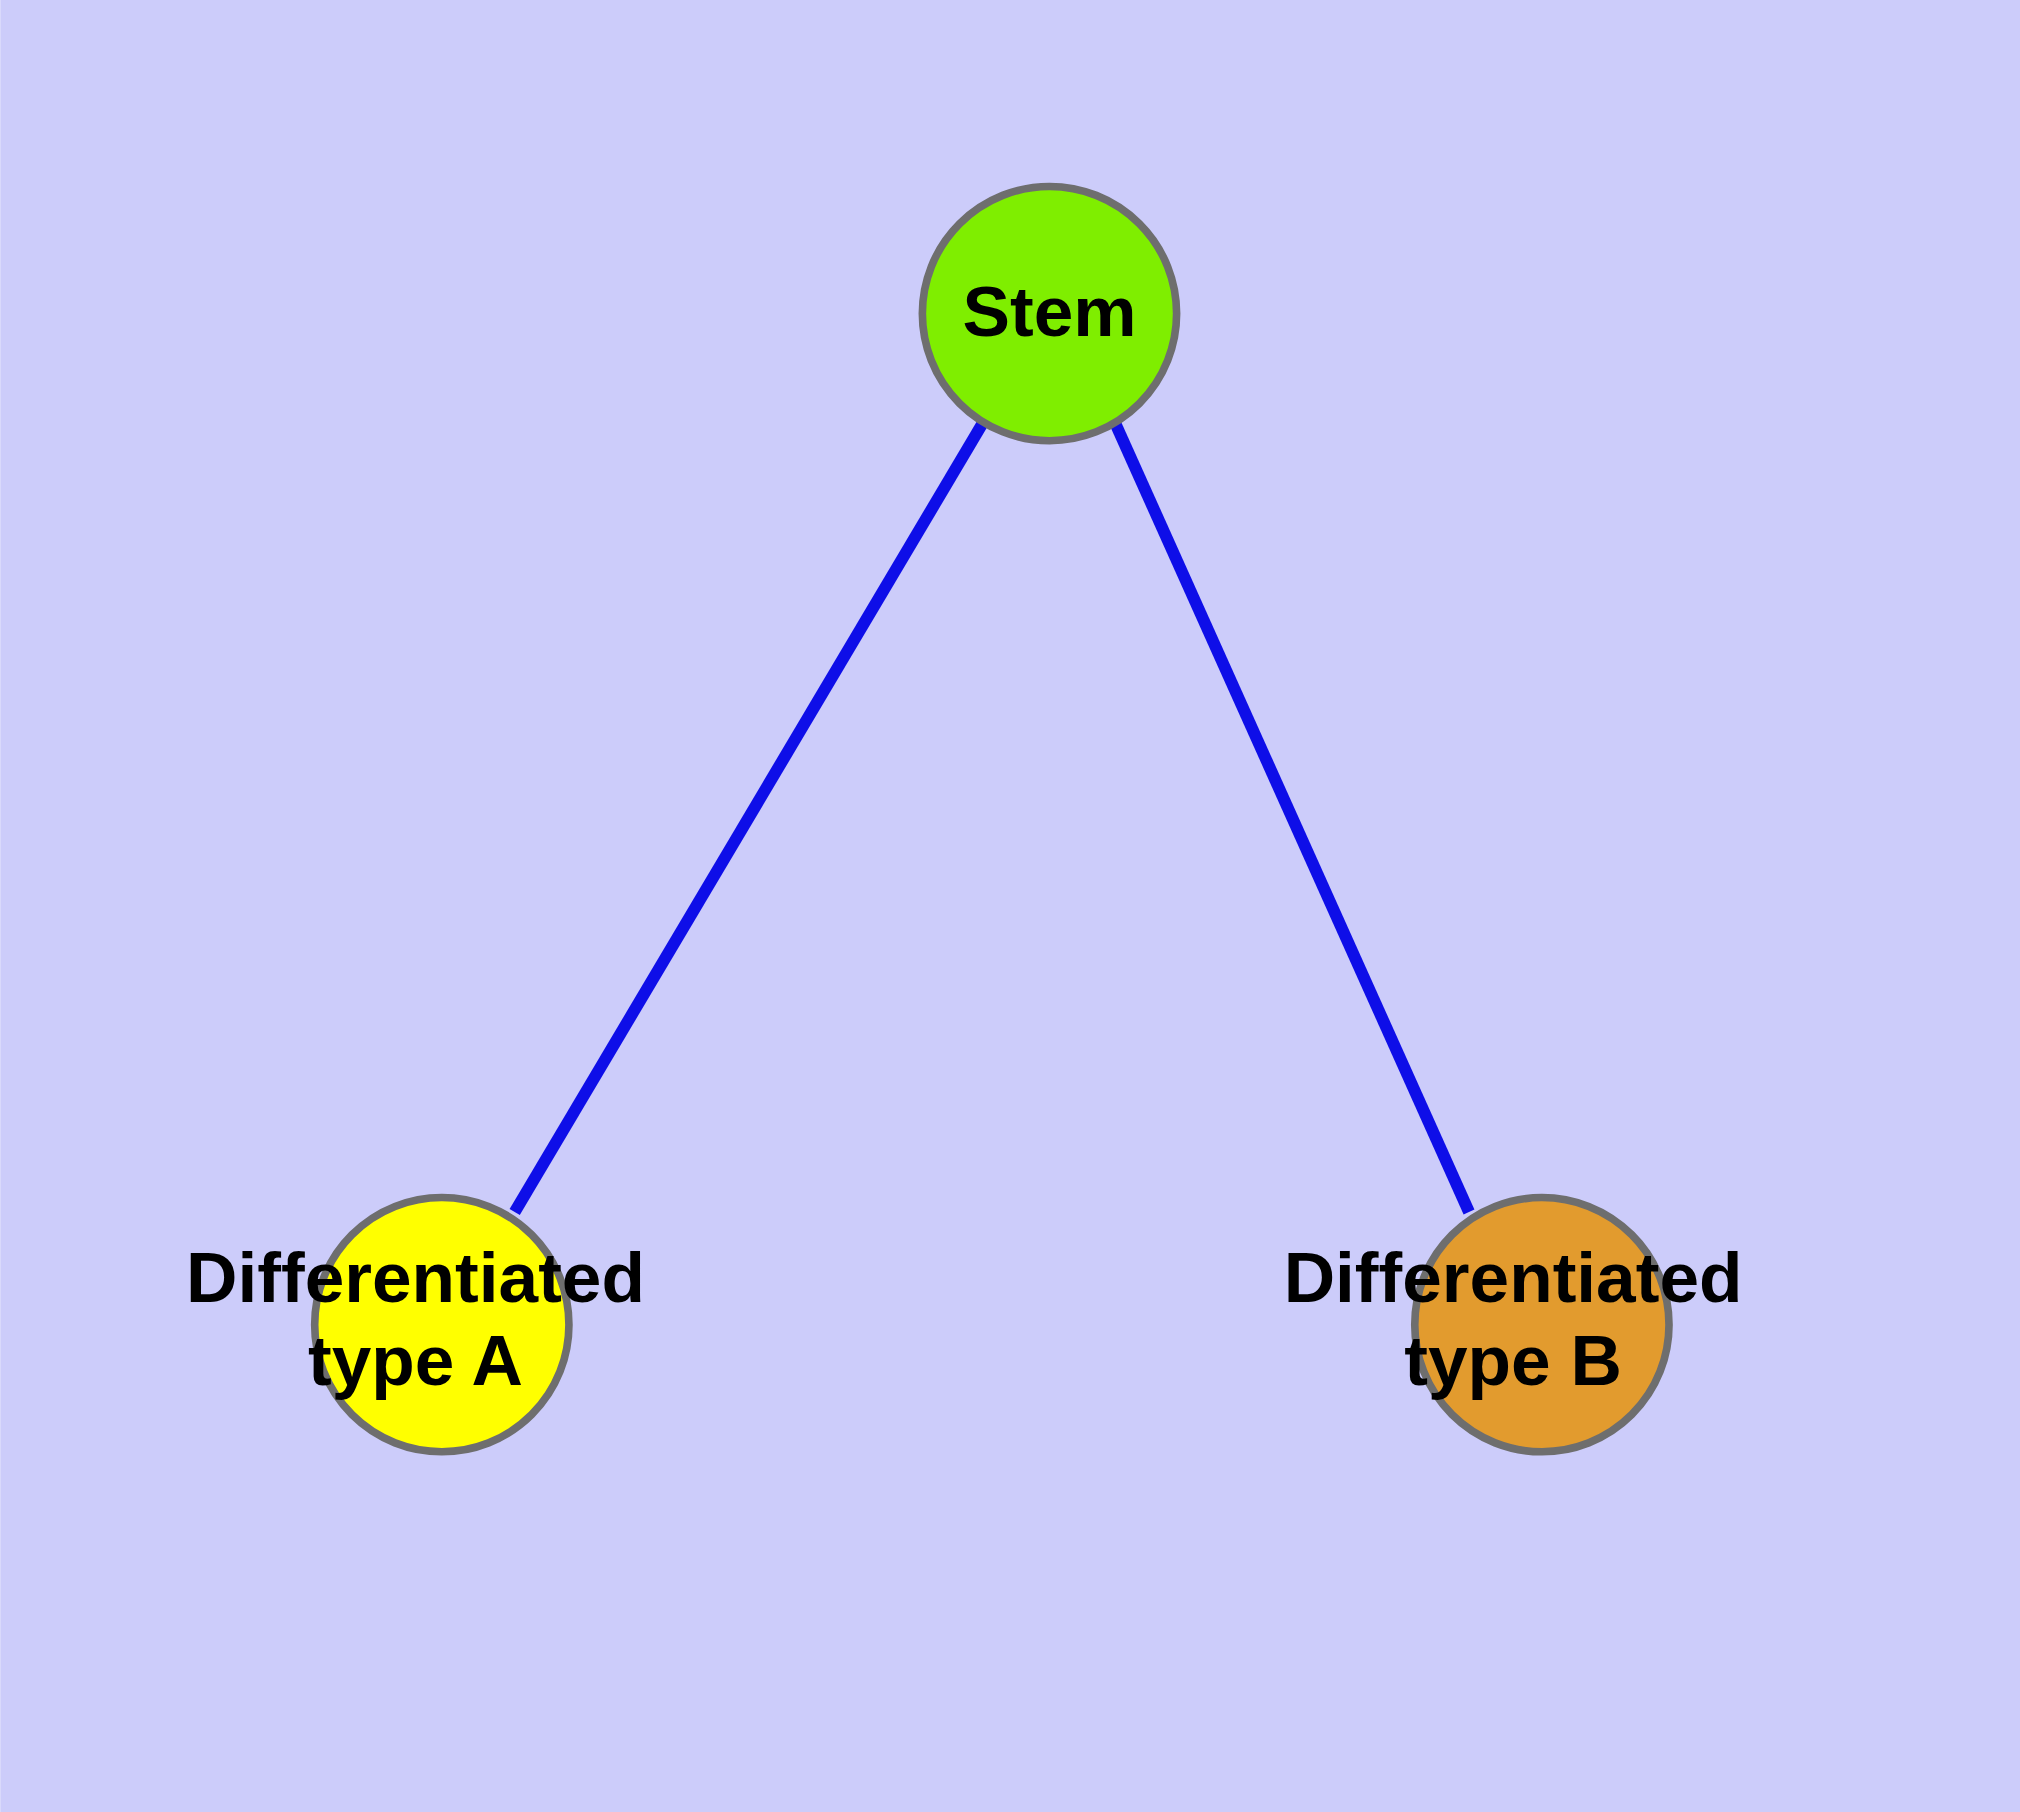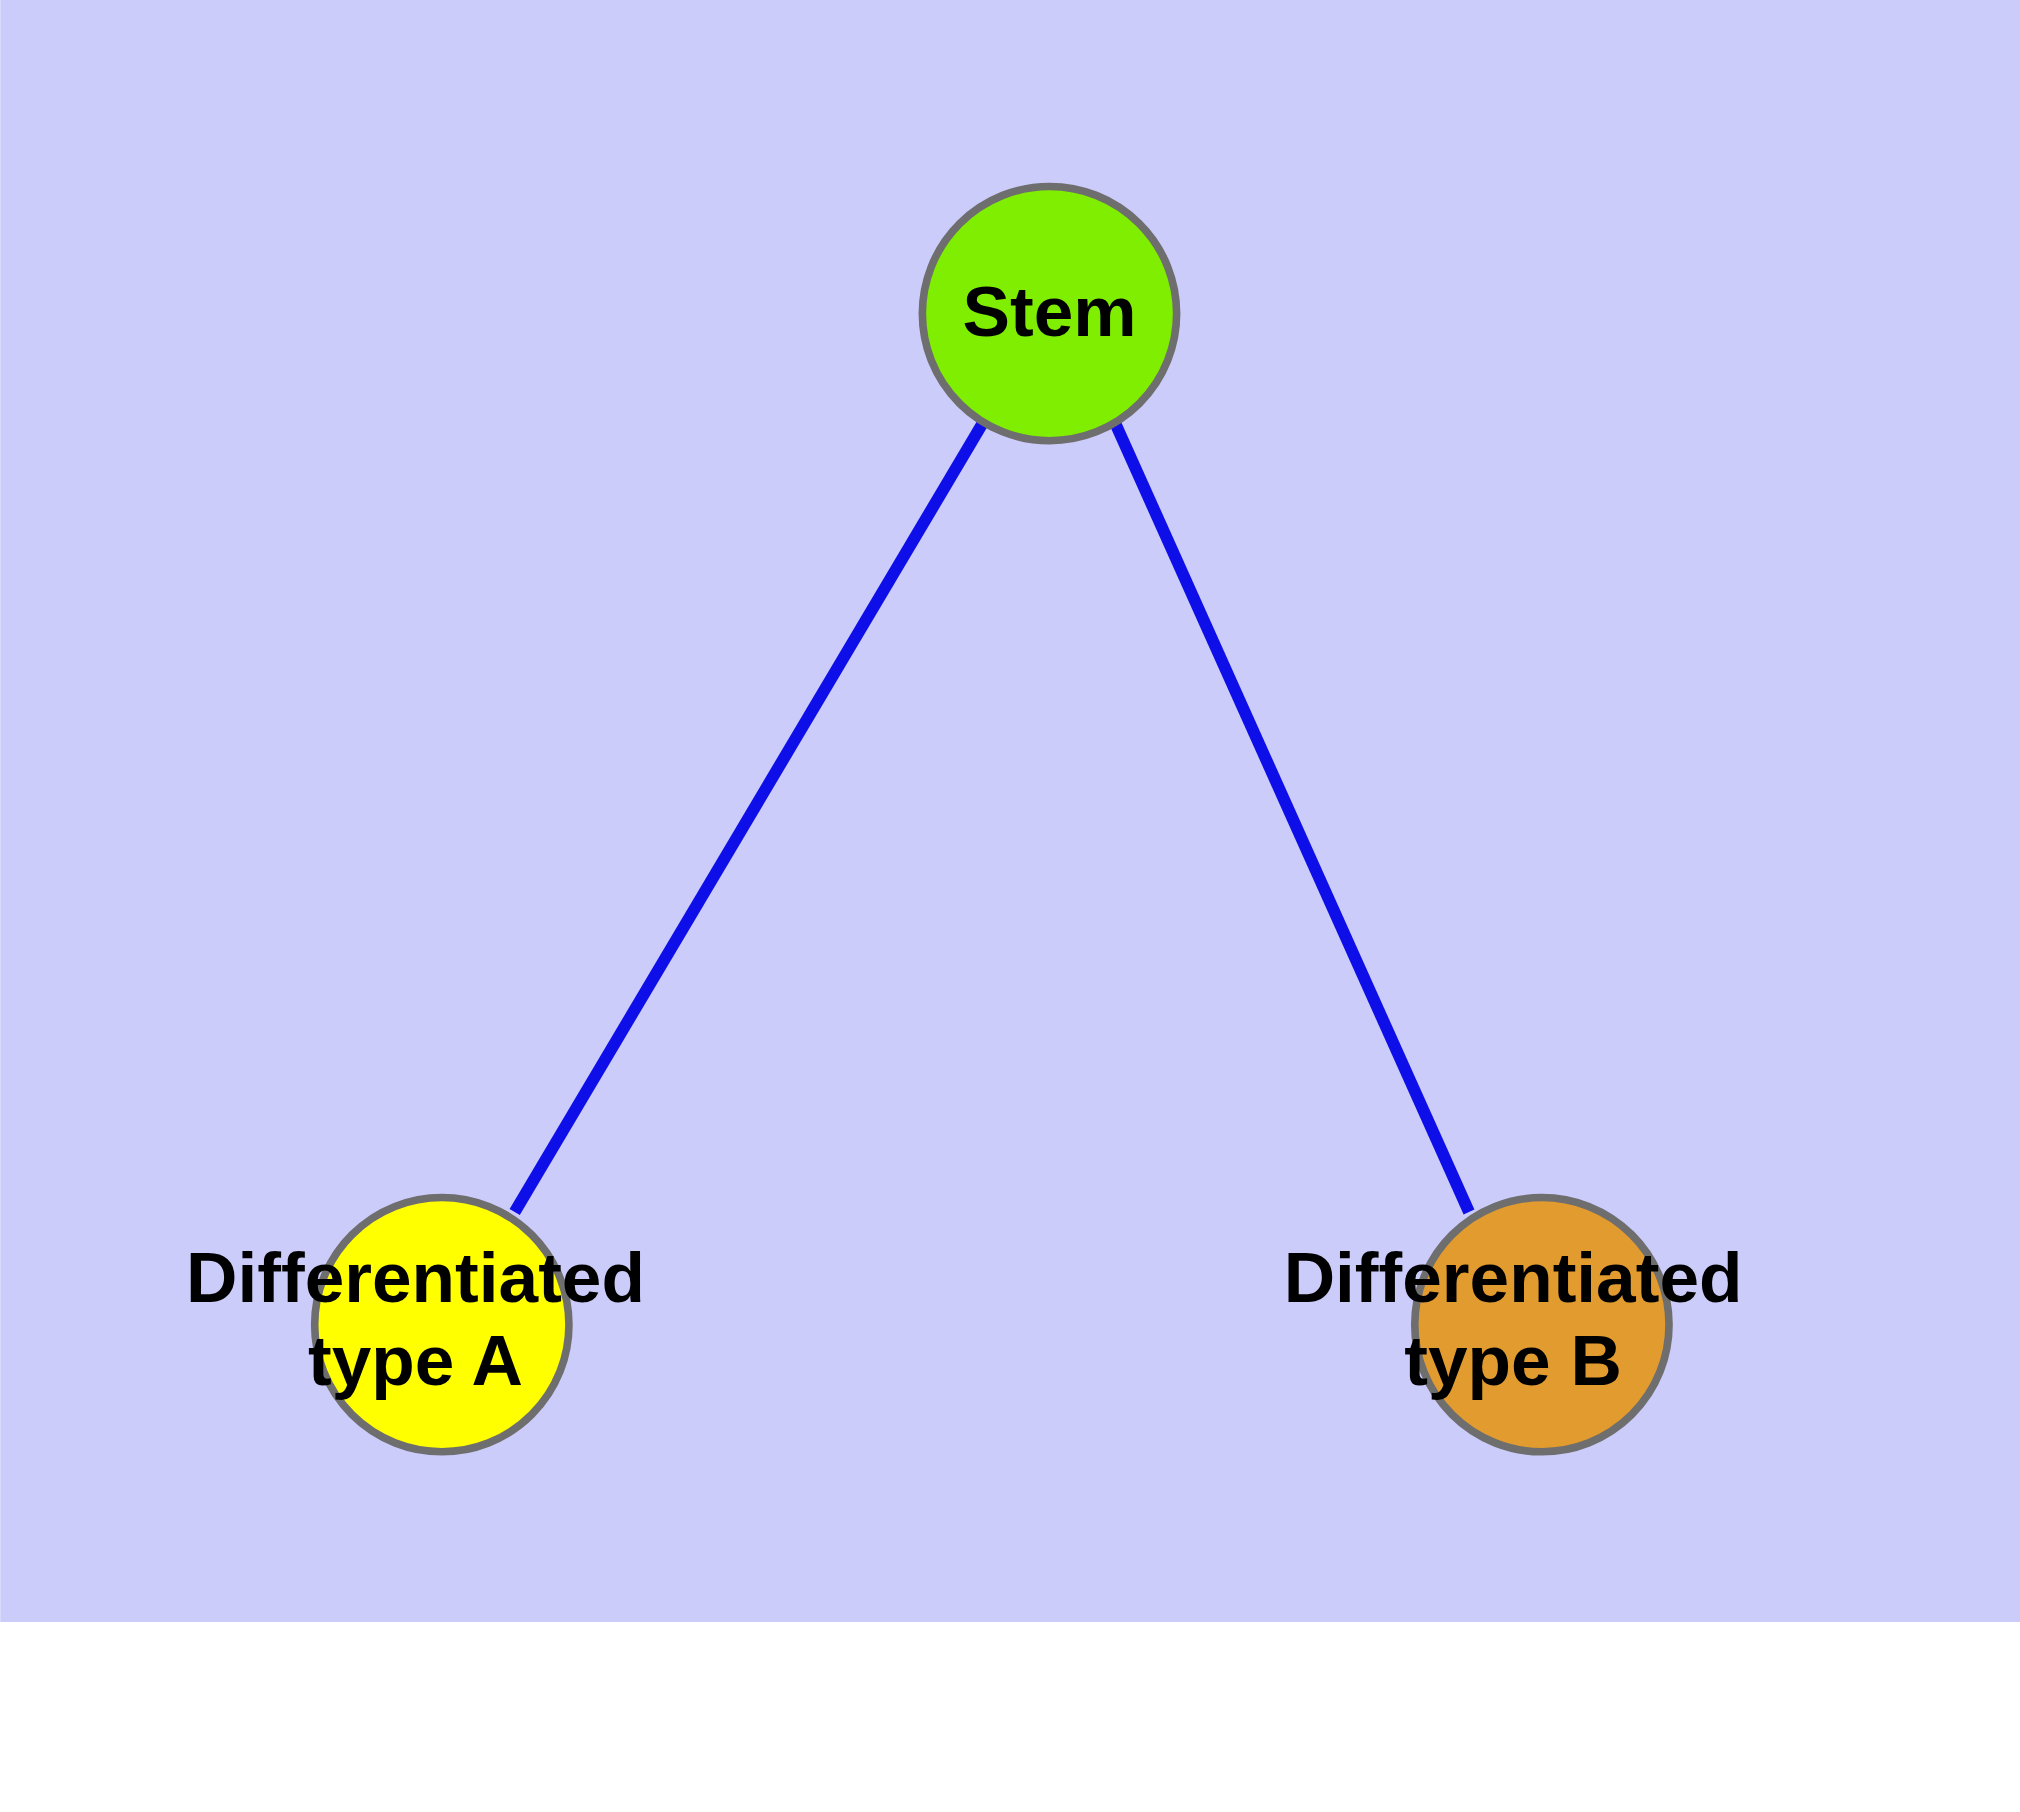--- a/index.html
+++ b/index.html
@@ -4,21 +4,21 @@
 <title>Cell Differentiation Graph</title>
 <style>
   html, body {
     margin: 0;
     padding: 0;
     background: #ffffff;
   }
   #canvas {
     position: relative;
     width: 2021px;
-    height: 1622px;
+    height: 1812px;
     overflow: hidden;
     font-family: "Liberation Sans", sans-serif;
   }
   #graph-svg {
     position: absolute;
     top: 0;
     left: 0;
     width: 2021px;
     height: 1812px;
     display: block;

